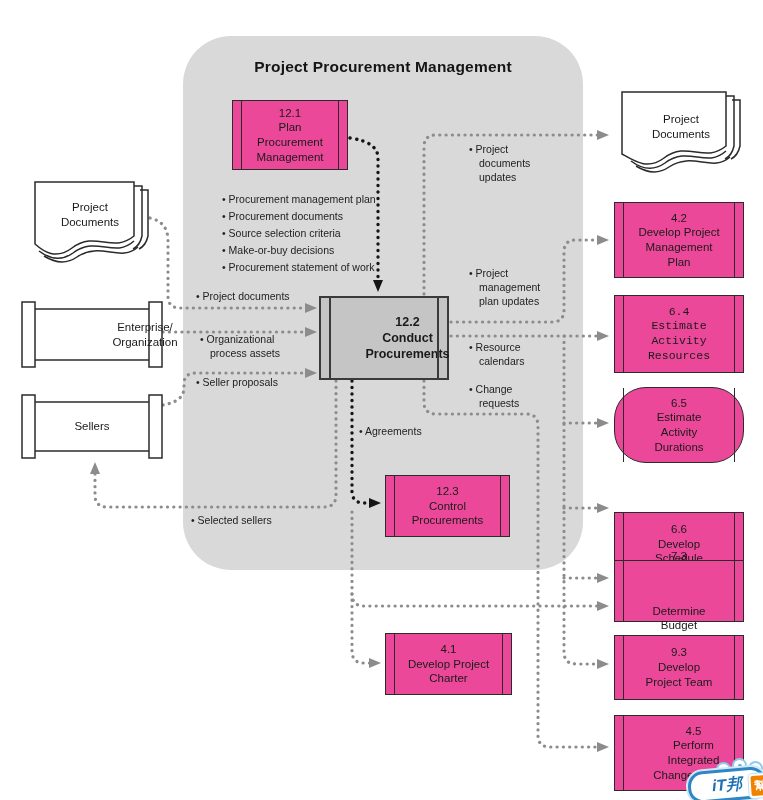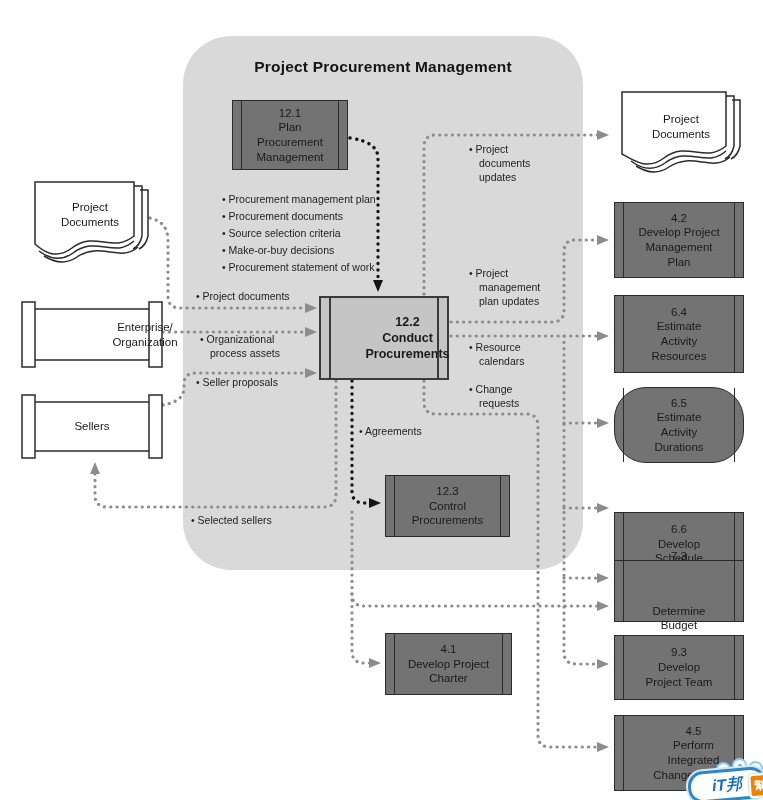--- a/index.html
+++ b/index.html
@@ -7,21 +7,21 @@
     position:relative;width:763px;height:800px;background:#ffffff;
     font-family:"Liberation Sans",sans-serif;color:#1a1a1a;overflow:hidden;
   }
   .layer{position:absolute;left:0;top:0;}
   .title{
     position:absolute;left:183px;top:58px;width:400px;text-align:center;
     font-size:15.5px;font-weight:bold;letter-spacing:.2px;color:#151515;
   }
   
   .pbox{
-    position:absolute;background:#737373;border:1.6px solid #2b2b2b;
+    position:absolute;background:#ec4899;border:1.6px solid #2b2b2b;
     display:flex;flex-direction:column;align-items:center;justify-content:center;
     font-size:11.5px;line-height:1.28;text-align:center;z-index:2;box-sizing:border-box;
   }
   .pbox .il{position:absolute;top:0;bottom:0;width:1.4px;background:#2b2b2b;}
   .pbox .il.l{left:8px;} .pbox .il.r{right:8px;}
   .pbox .nm{white-space:pre-line;}
   .pbox.major{background:#c5c5c5;border:2px solid #3a3a3a;font-weight:bold;font-size:12.5px;}
   .pbox.major .il{background:#3a3a3a;width:1.6px;}
   
   .shape-label{
@@ -181,21 +181,21 @@
 
   <div class="pbox" style="left:614px;top:202px;width:130px;height:76px;">
     <span class="il l"></span>
     <span class="il r"></span>
     <div class="num">4.2</div>
     <div class="nm">Develop Project
 Management
 Plan</div>
   </div>
 
-  <div class="pbox" style="left:614px;top:295px;width:130px;height:78px;">
+  <div class="pbox" style="left:614px;top:295px;width:130px;height:78px;font-family:Liberation Mono, monospace;">
     <span class="il l"></span>
     <span class="il r"></span>
     <div class="num">6.4</div>
     <div class="nm">Estimate
 Activity
 Resources</div>
   </div>
 
   <div class="pbox" style="left:614px;top:387px;width:130px;height:76px;border-radius:32px;">
     <span class="il l"></span>

